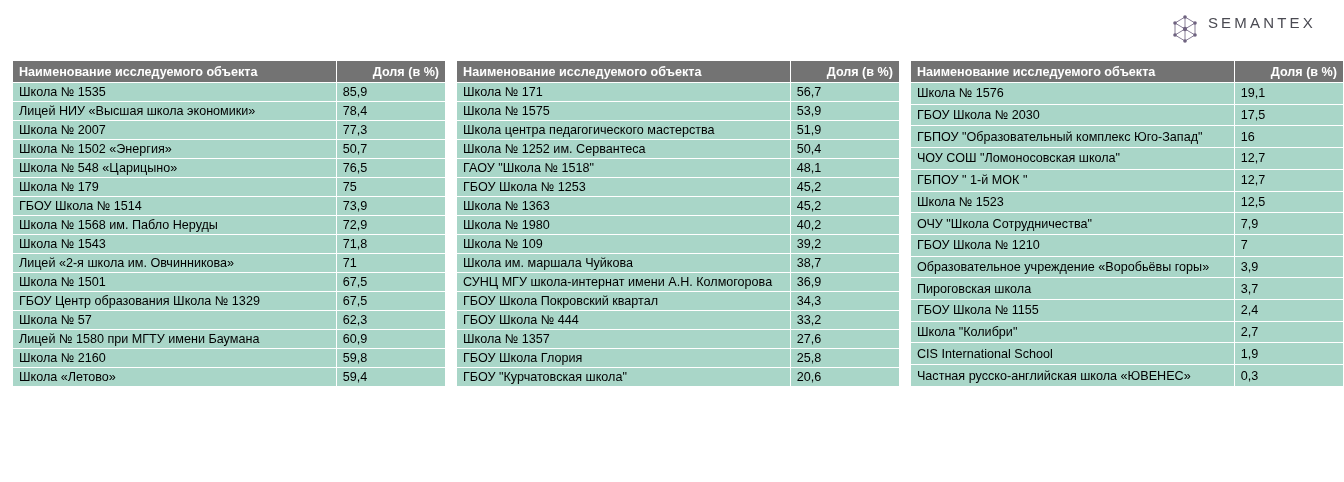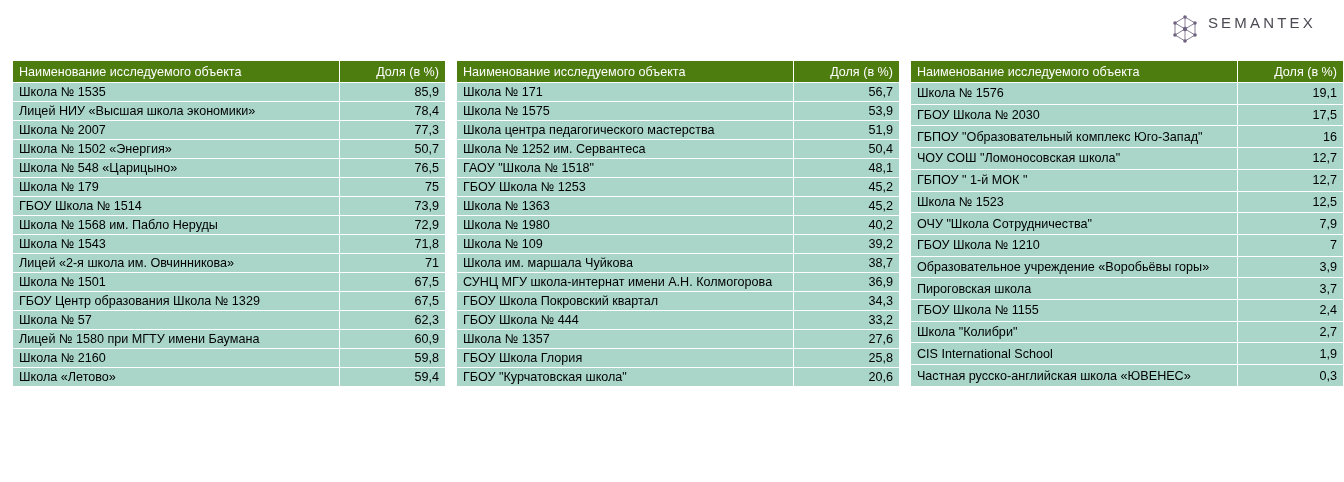--- a/index.html
+++ b/index.html
@@ -47,36 +47,36 @@
   th, td {
     border: 1px solid #ffffff;
     font-size: 12.6px;
     padding: 2px 6px;
     height: 19px;
     box-sizing: border-box;
     white-space: nowrap;
     overflow: hidden;
   }
   thead th {
-    background: #4d7c0f;
+    background: #737373;
     color: #ffffff;
-    font-weight: normal;
+    font-weight: bold;
     text-align: left;
     height: 22px;
   }
   thead th.num {
     text-align: left;
     padding-left: 36px;
   }
   tbody td {
     background: #a9d6c8;
     color: #000000;
   }
   tbody td.num {
-    text-align: right;
+    text-align: left;
   }
   .col-name-0 { width: 330px; }
   .col-num-0  { width: 86px; }
   .col-name-1 { width: 340px; }
   .col-num-1  { width: 76px; }
   .col-name-2 { width: 330px; }
   .col-num-2  { width: 86px; }
 </style>
 </head>
 <body>

